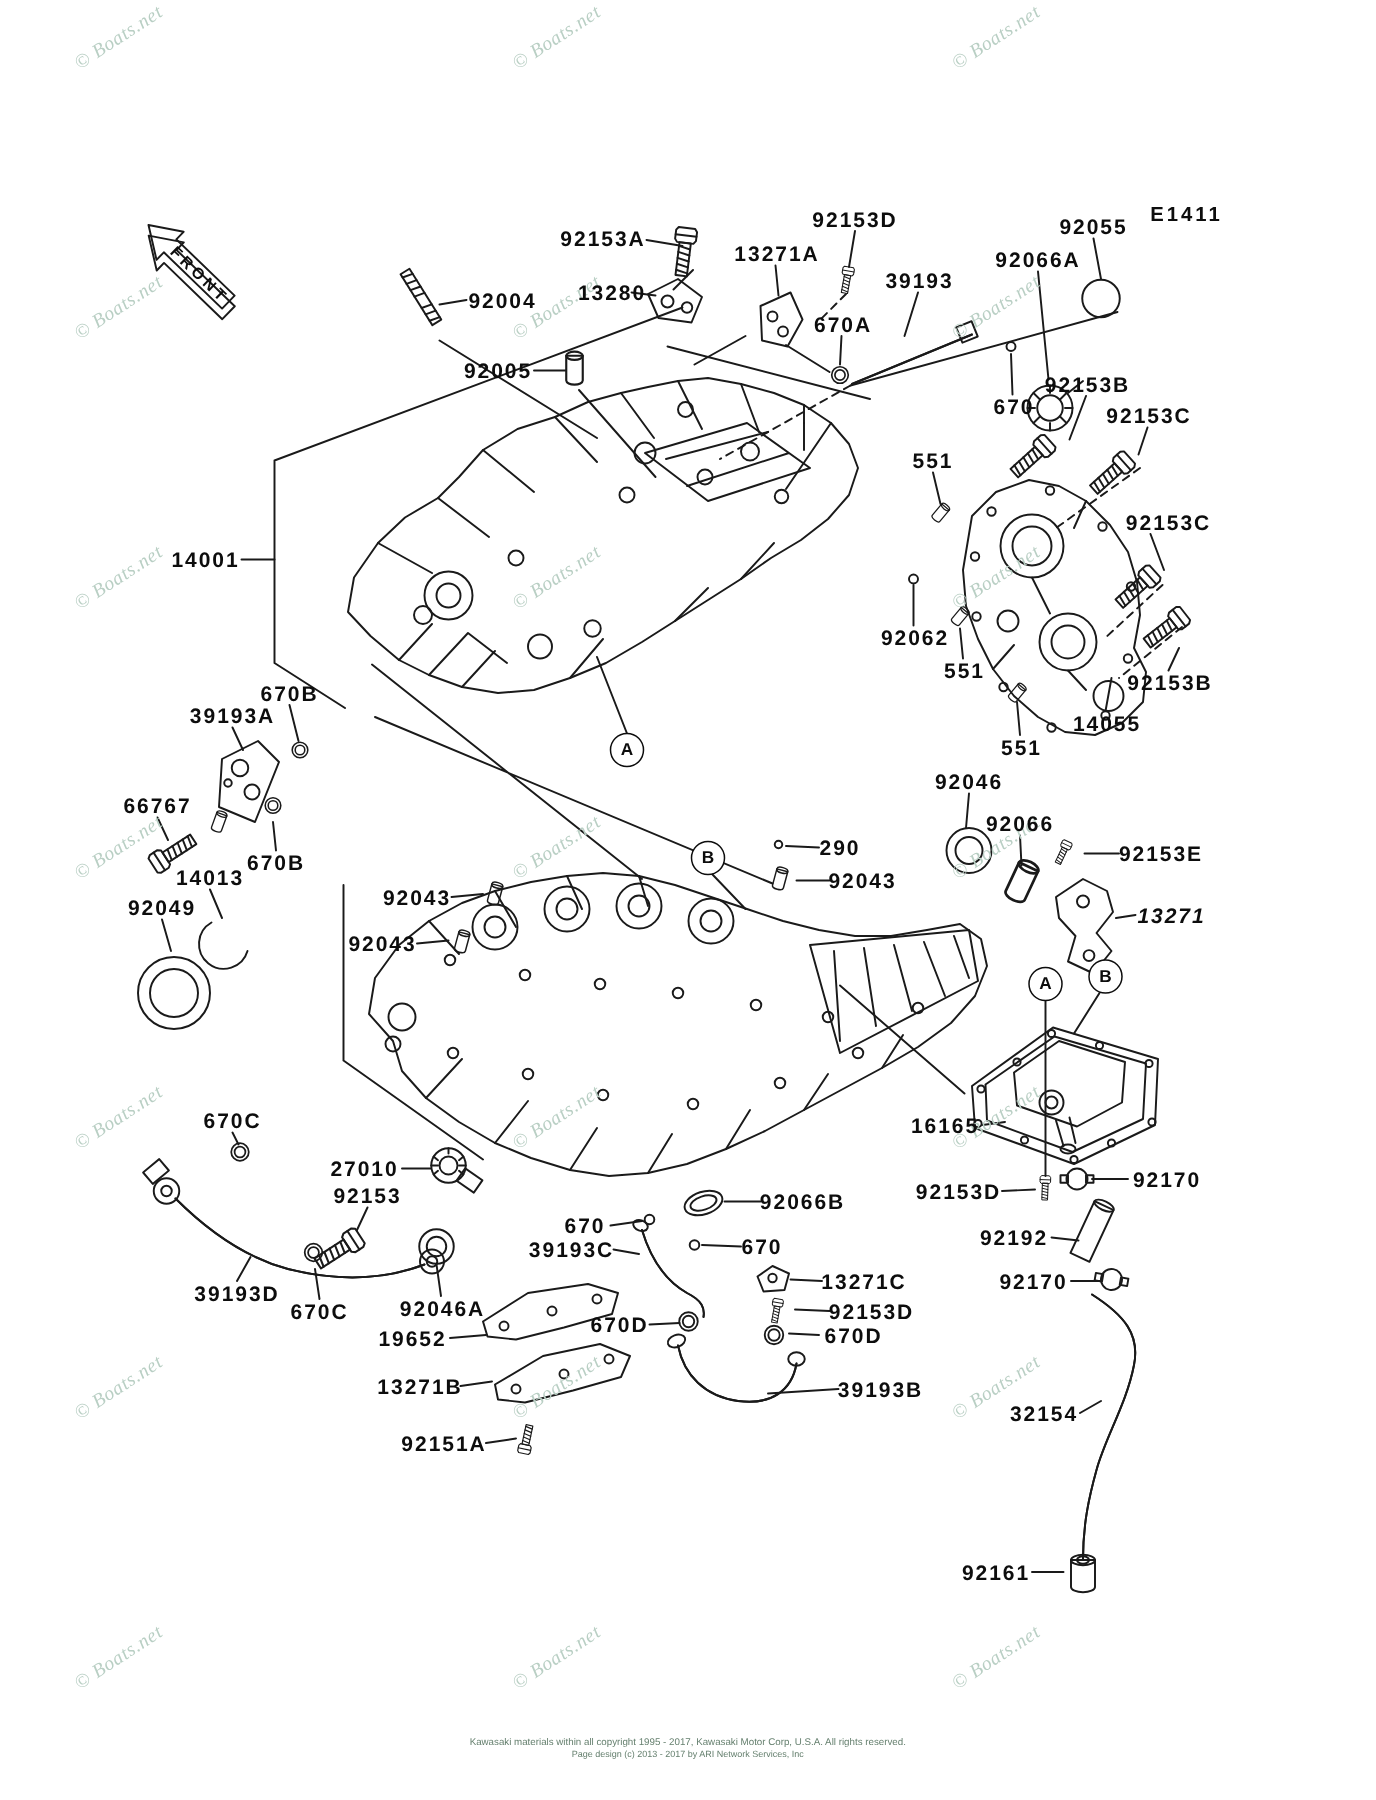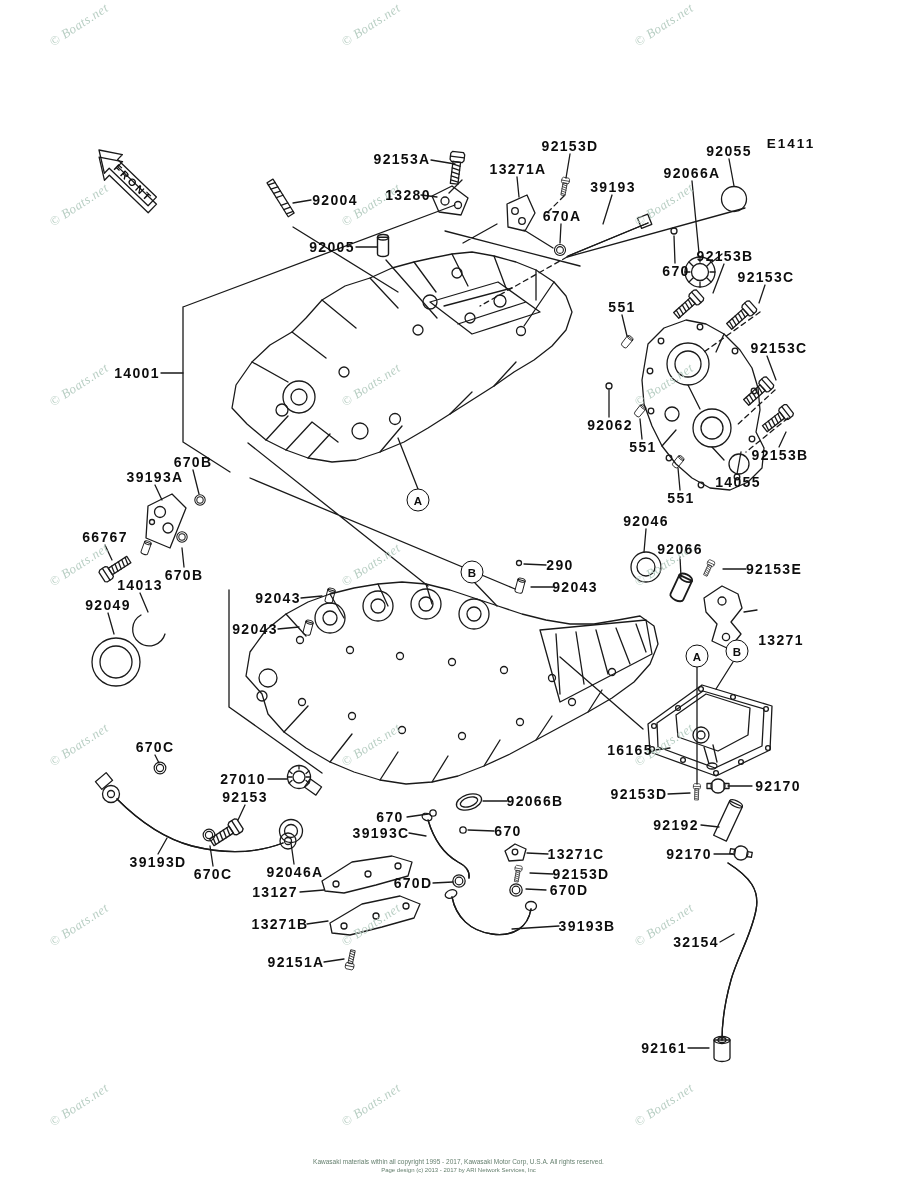--- a/index.html
+++ b/index.html
@@ -305,33 +305,33 @@
     <div class="callout" style="left: 184px; top: 575px;">670B</div>
     <div class="callout" style="left: 140px; top: 585px;">14013</div>
     <div class="callout" style="left: 108px; top: 605px; text-align: center;">92049</div>
     <div class="callout" style="left: 278px; top: 598px;">92043</div>
     <div class="callout" style="left: 255px; top: 629px;">92043</div>
     <div class="callout" style="left: 560px; top: 565px;">290</div>
     <div class="callout" style="left: 575px; top: 587px;">92043</div>
     <div class="callout" style="left: 646px; top: 521px;">92046</div>
     <div class="callout" style="left: 680px; top: 549px;">92066</div>
     <div class="callout" style="left: 774px; top: 569px;">92153E</div>
-    <div class="callout" style="left: 781px; top: 640px;">13271</div>
+    <div class="callout" style="left: 781px; top: 610px; font-style: italic;">13271</div>
     <div class="callout" style="left: 630px; top: 750px;">16165</div>
     <div class="callout" style="left: 639px; top: 794px;">92153D</div>
     <div class="callout" style="left: 778px; top: 786px;">92170</div>
     <div class="callout" style="left: 676px; top: 825px;">92192</div>
     <div class="callout" style="left: 689px; top: 854px;">92170</div>
     <div class="callout" style="left: 155px; top: 747px;">670C</div>
     <div class="callout" style="left: 243px; top: 779px;">27010</div>
     <div class="callout" style="left: 245px; top: 797px;">92153</div>
     <div class="callout" style="left: 158px; top: 862px;">39193D</div>
     <div class="callout" style="left: 213px; top: 874px;">670C</div>
     <div class="callout" style="left: 295px; top: 872px; text-align: center;">92046A</div>
-    <div class="callout" style="left: 275px; top: 892px;">13127</div>
+    <div class="callout" style="left: 275px; top: 892px;">19652</div>
     <div class="callout" style="left: 280px; top: 924px;">13271B</div>
     <div class="callout" style="left: 296px; top: 962px;">92151A</div>
     <div class="callout" style="left: 390px; top: 817px;">670</div>
     <div class="callout" style="left: 381px; top: 833px;">39193C</div>
     <div class="callout" style="left: 535px; top: 801px;">92066B</div>
     <div class="callout" style="left: 508px; top: 831px;">670</div>
     <div class="callout" style="left: 576px; top: 854px;">13271C</div>
     <div class="callout" style="left: 581px; top: 874px;">92153D</div>
     <div class="callout" style="left: 413px; top: 883px;">670D</div>
     <div class="callout" style="left: 569px; top: 890px;">670D</div>

